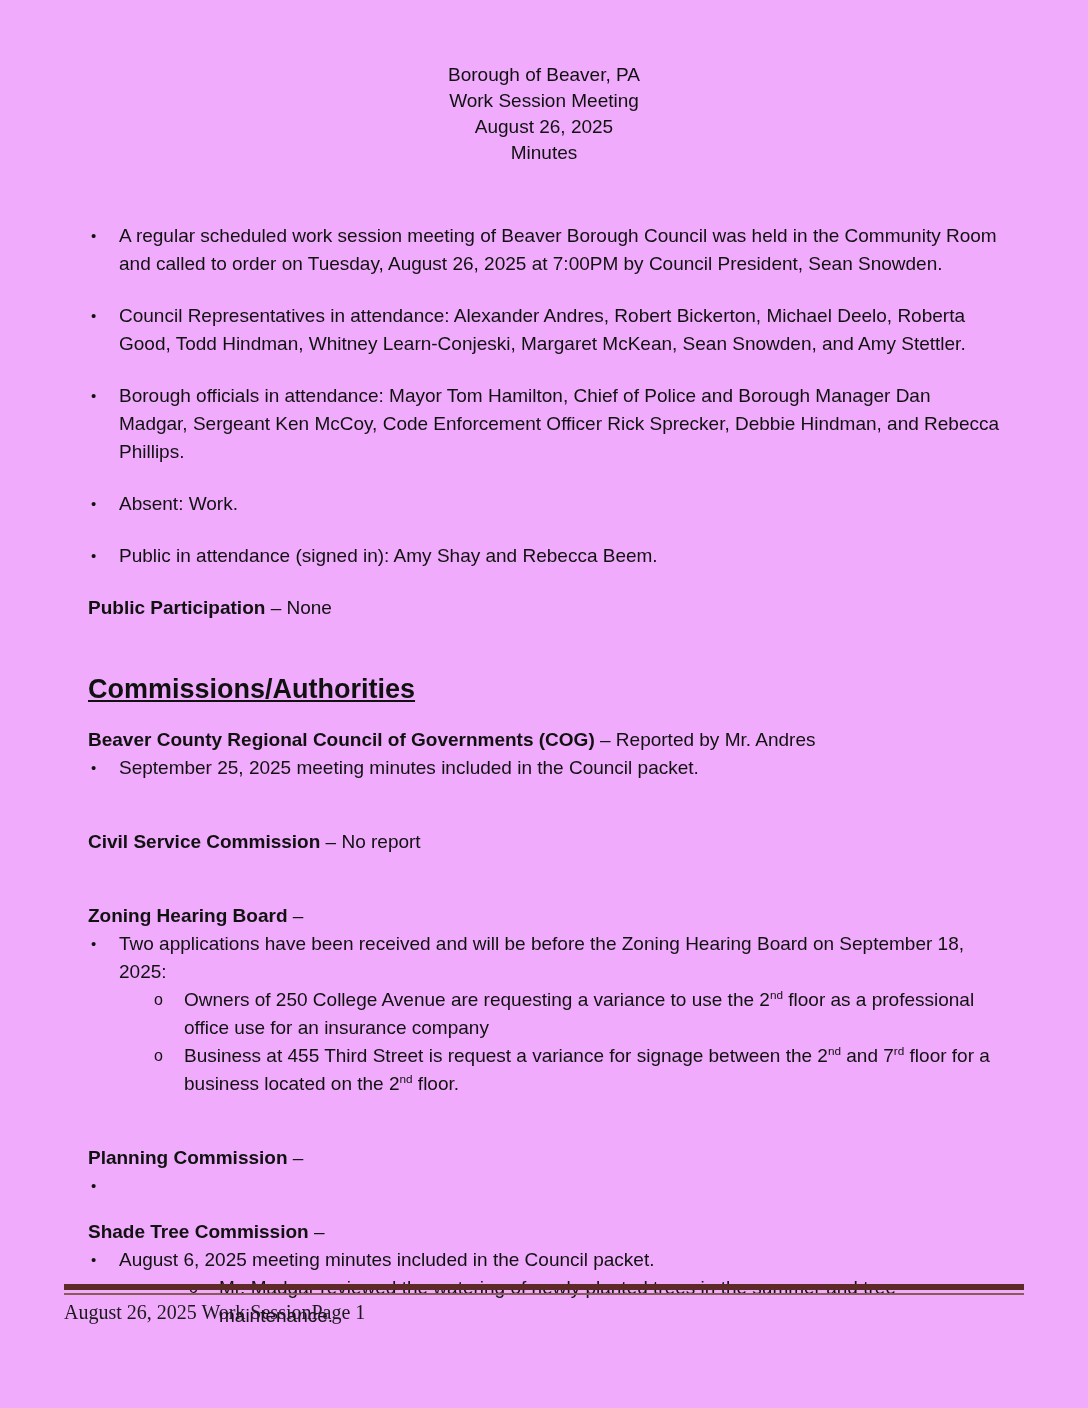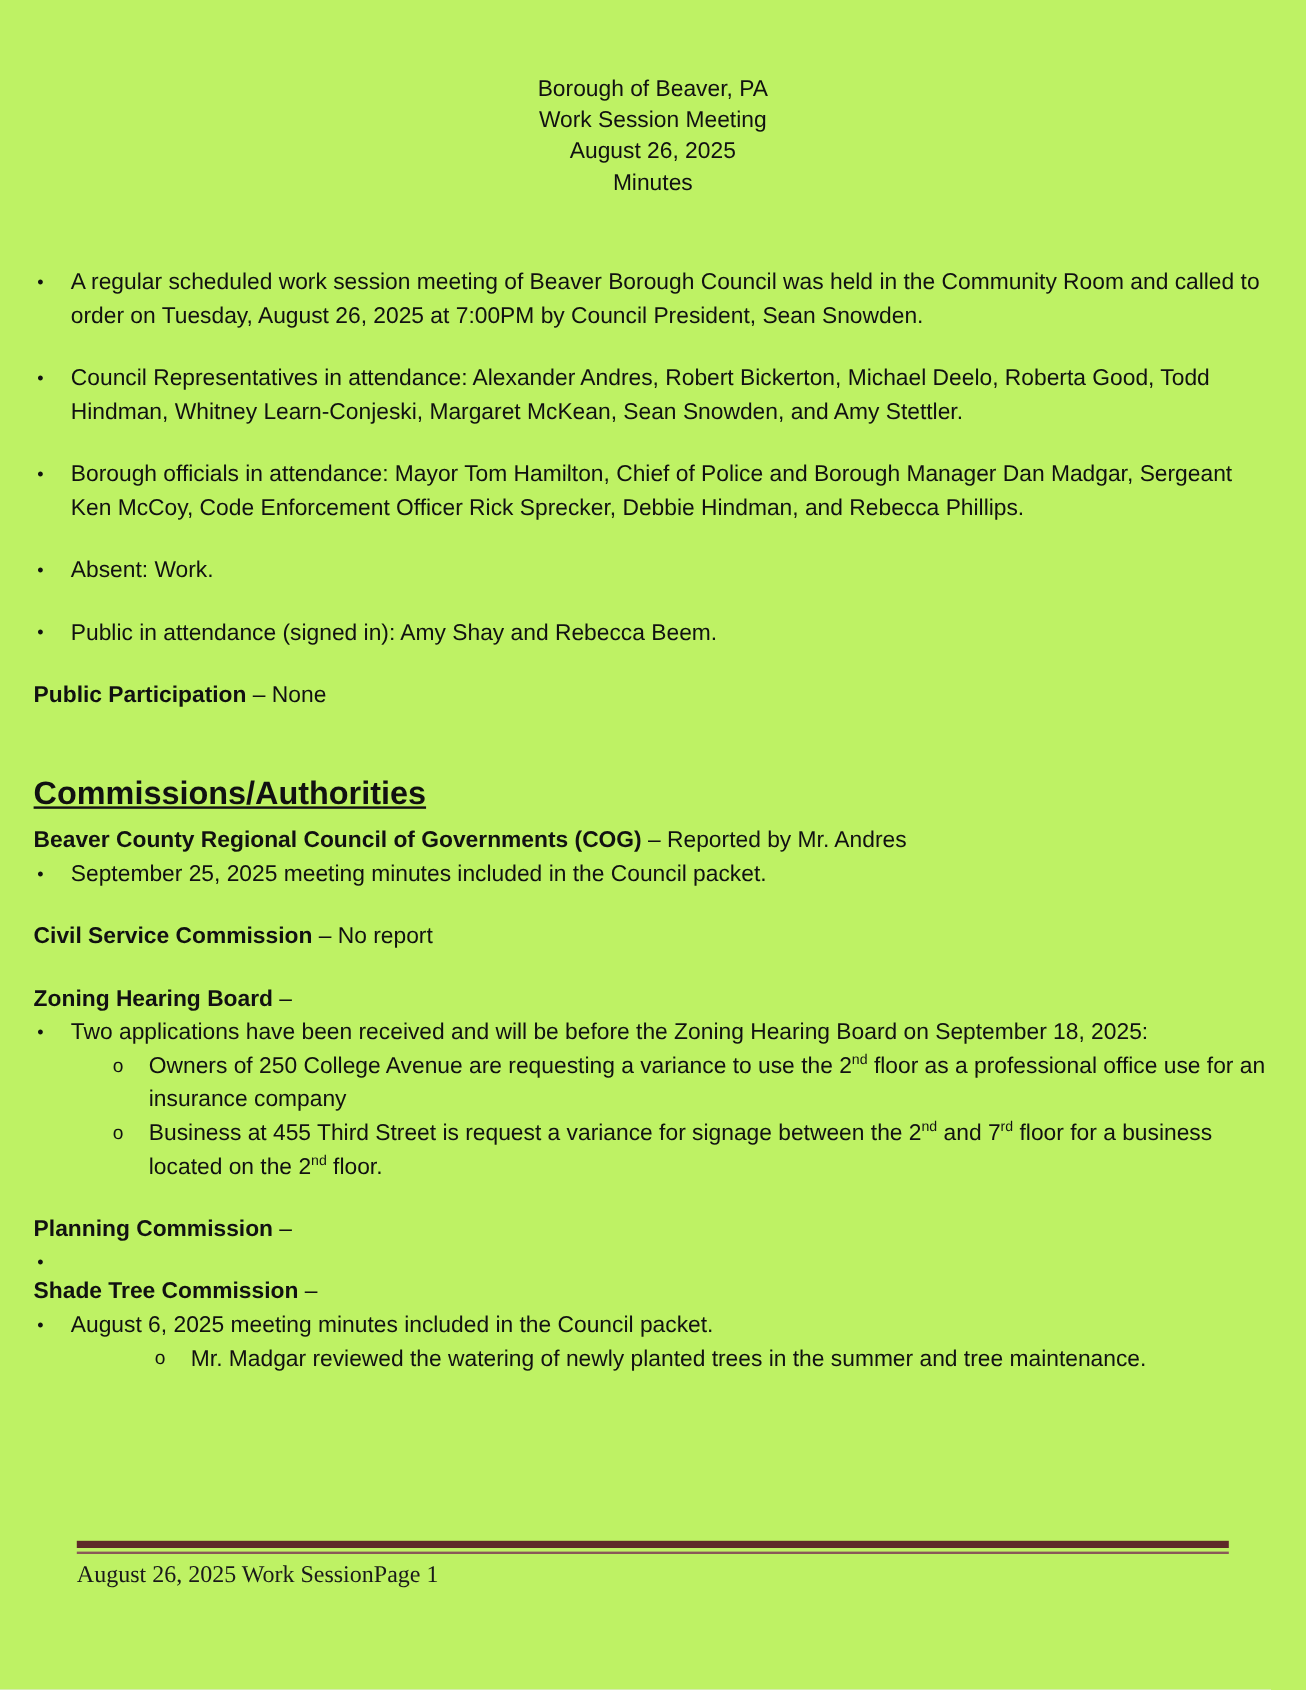--- a/index.html
+++ b/index.html
@@ -1,27 +1,27 @@
 <!DOCTYPE html>
 <html><head>
 <meta charset="utf-8">
 <style>
   html,body{margin:0;padding:0;background:#e8e8e8;}
   .page{
     position:relative;
     width:1088px;height:1408px;
-    background:#bef264;
+    background:#f0abfc;
     margin:0 auto;
     font-family:"Liberation Sans","DejaVu Sans",sans-serif;
     font-size:19px;
     color:#111111;
     line-height:28px;
     overflow:hidden;
     box-sizing:border-box;
-    padding:0 28px;
+    padding:0 88px;
   }
   .doc-header{
     margin-top:62px;
     text-align:center;
     line-height:26px;
   }
   .doc-header .title-line{white-space:nowrap;}
   .b{font-weight:bold;}
   sup{font-size:0.62em;line-height:0;}
   .intro-list{margin-top:56px;}
@@ -37,22 +37,22 @@
   .marker.circle{font-size:16px;}
   .intro-list .li{margin:0 0 24px 0;}
   .pp-line{margin-top:16px;}
   .main-heading{
     margin:52px 0 0 0;
     font-size:27px;
     font-weight:bold;
     text-decoration:underline;
     line-height:30px;
   }
-  .section{margin-top:24px;}
-  #sections > .section:first-child{margin-top:11px;}
+  .section{margin-top:46px;}
+  #sections > .section:first-child{margin-top:22px;}
   .section .heading{margin:0 0 0 0;}
   .footer{
     position:absolute;
     left:64px;right:64px;top:1284px;
     font-family:"Liberation Serif","DejaVu Serif",serif;
     font-size:20px;
     color:#1a1a1a;
   }
   .footer-rule{
     height:3px;

